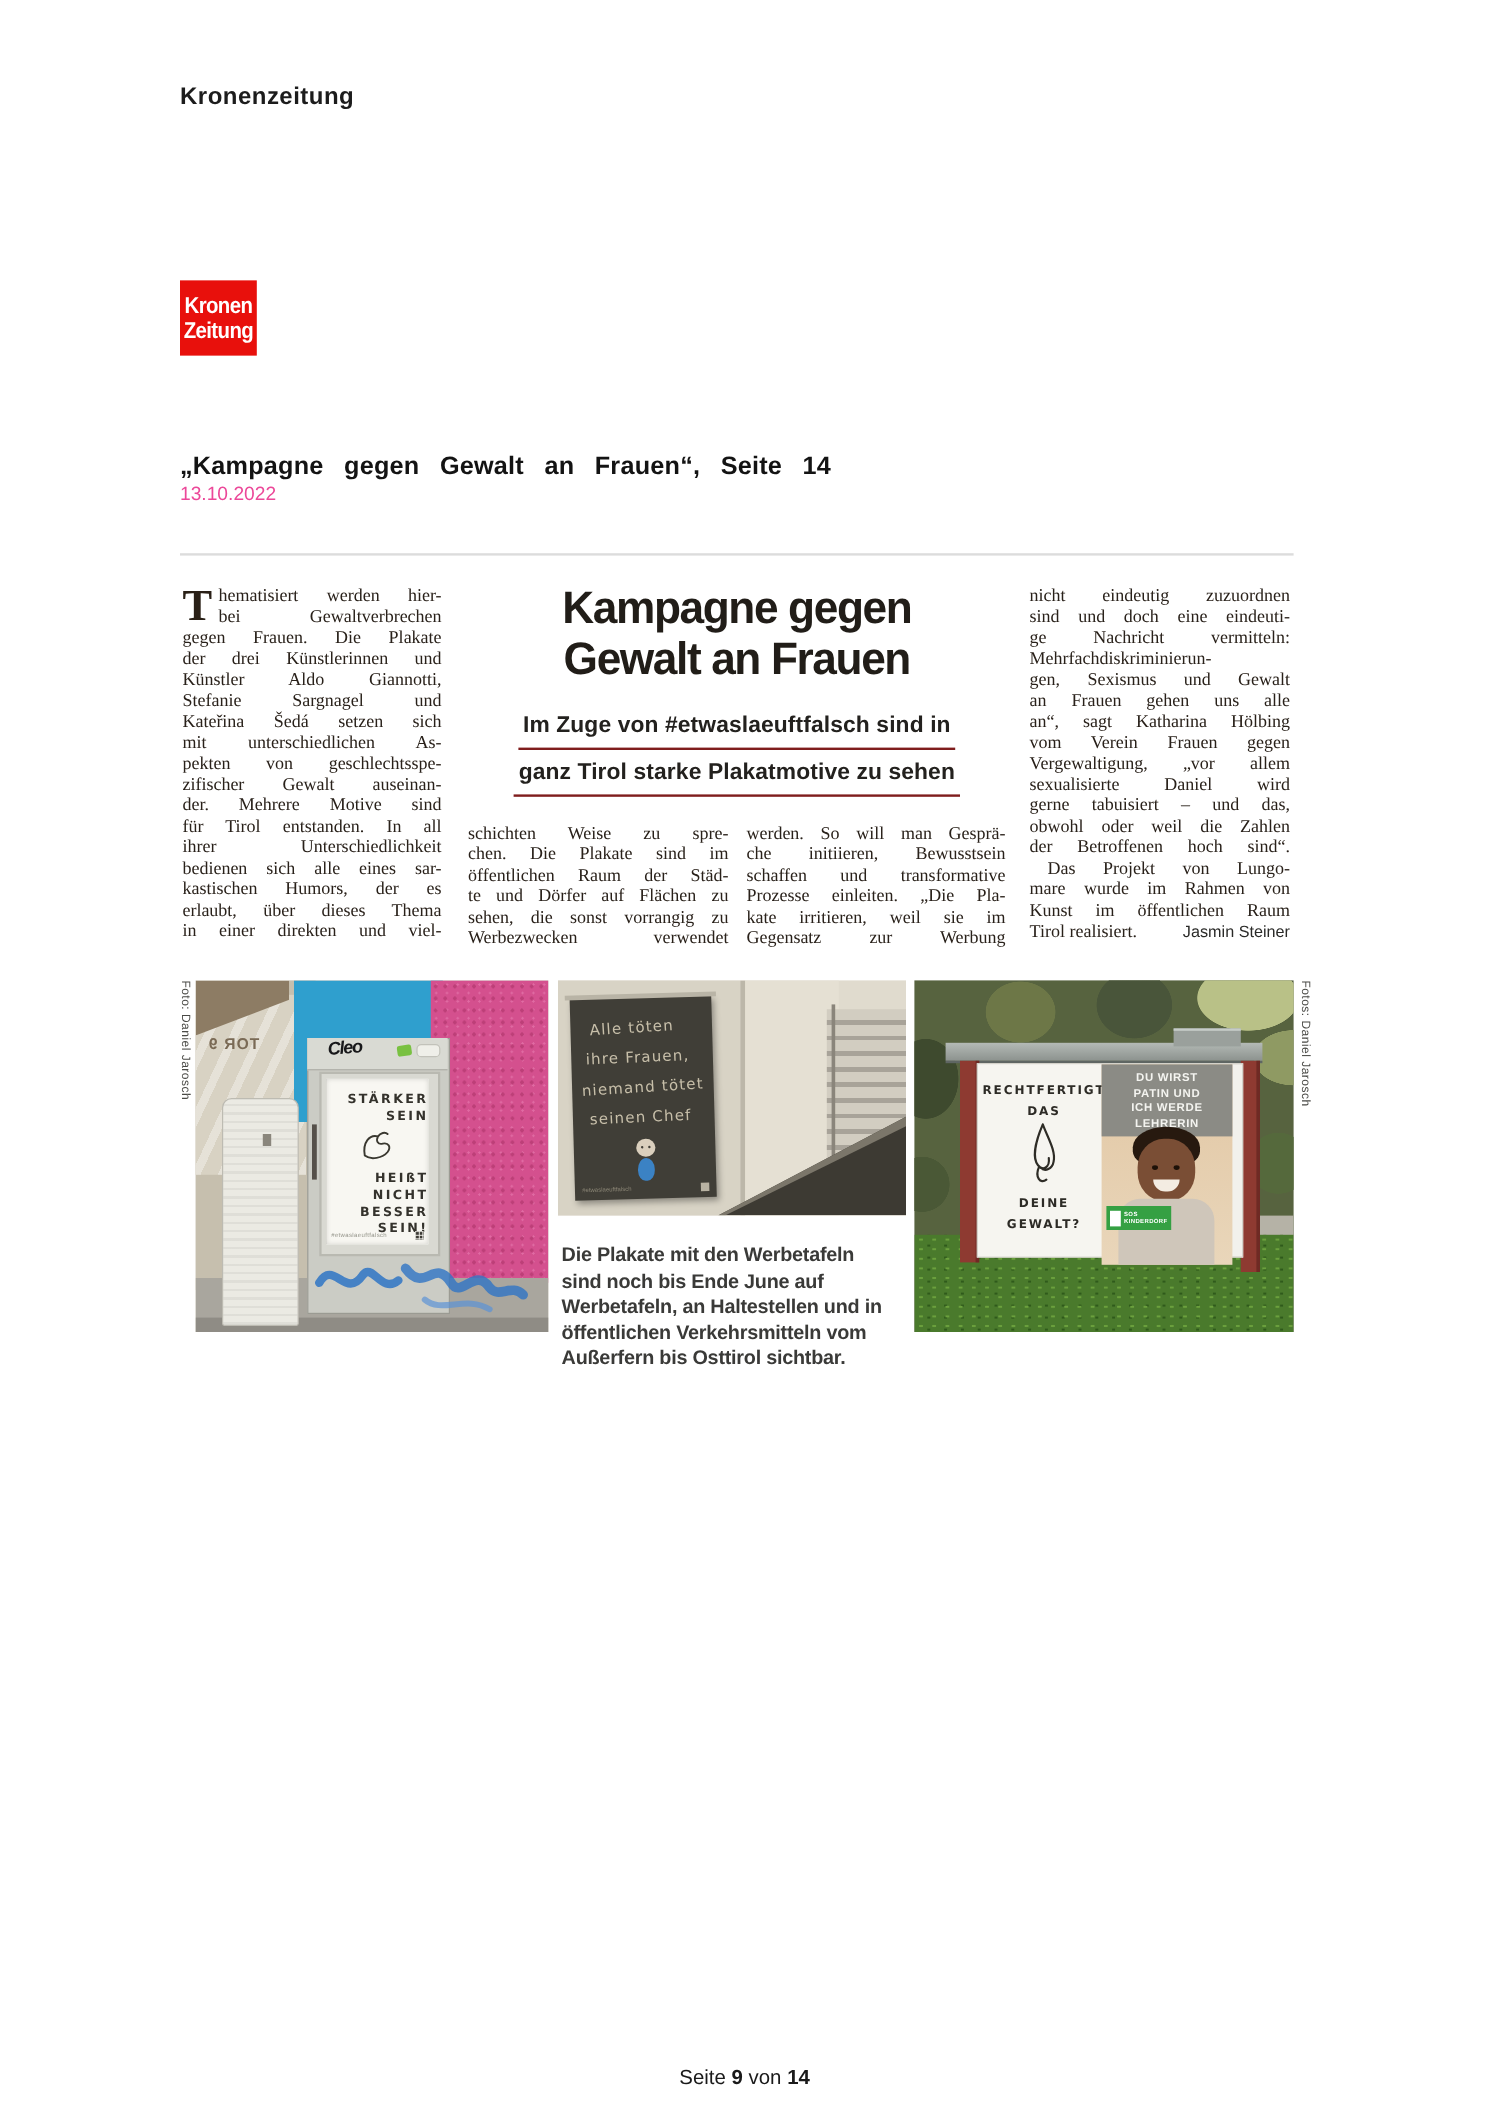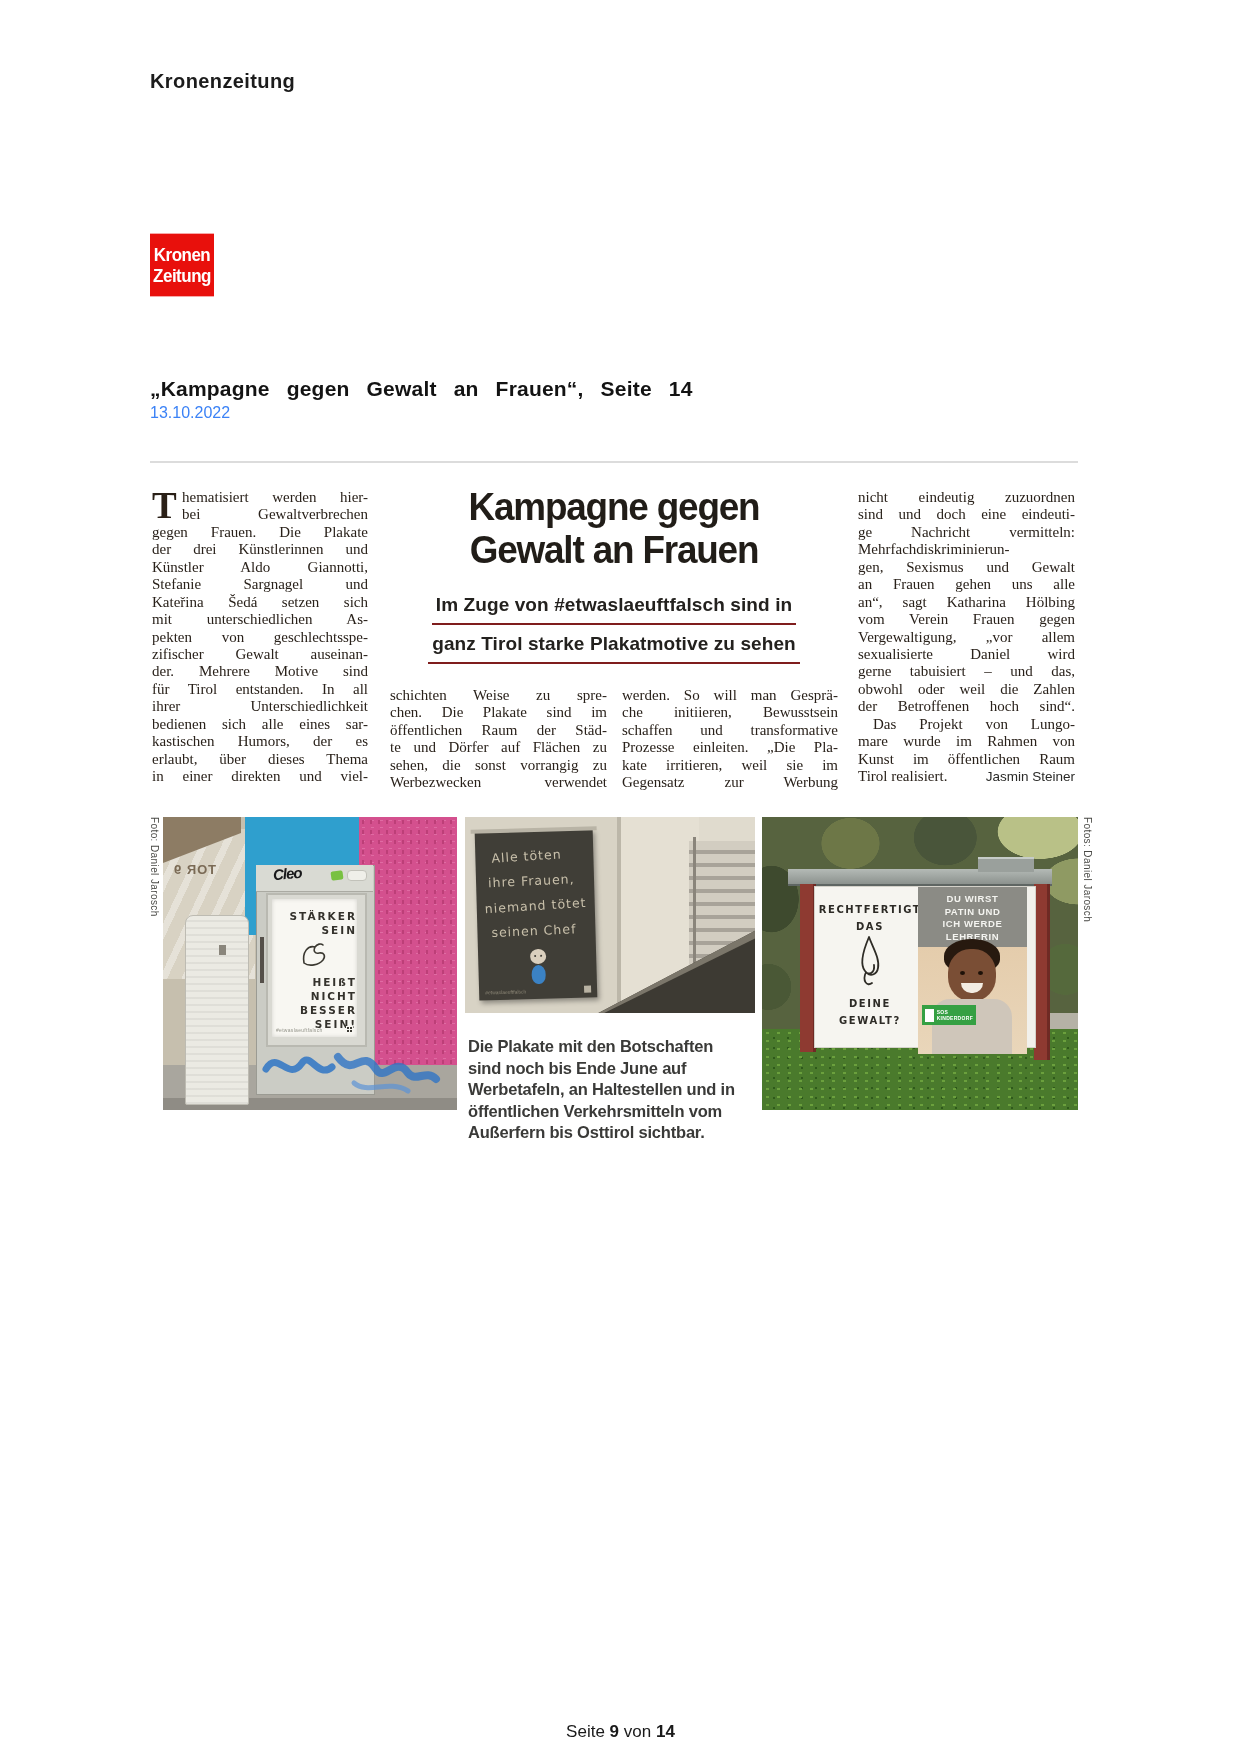--- a/index.html
+++ b/index.html
@@ -6,21 +6,21 @@
   #page{position:relative;width:1103px;height:1755px;background:#ffffff;overflow:hidden;
         font-family:"Liberation Sans",sans-serif;color:#222;}
   .abs{position:absolute;}
 
   
   .src-name{left:150px;top:70px;font-size:20px;font-weight:bold;letter-spacing:.4px;color:#1c1c1c;}
   .krone-logo{left:150px;top:237px;width:64px;height:56px;background:#e8100c;color:#fff;
               display:flex;flex-direction:column;justify-content:center;align-items:center;
               font-weight:bold;font-size:17px;line-height:19px;letter-spacing:-.5px;transform:scaleY(1.12);}
   .clip-title{left:150px;top:377px;font-size:21px;font-weight:bold;color:#131313;word-spacing:11px;letter-spacing:.2px;}
-  .clip-date{left:150px;top:404px;font-size:16px;color:#3b82f6;}
+  .clip-date{left:150px;top:404px;font-size:16px;color:#ec4899;}
   .top-rule{left:150px;top:461px;width:928px;height:2px;background:#dcdcdc;}
 
   
   .serifcol{font-family:"Liberation Serif",serif;font-size:15px;color:#29211a;}
   .tline{text-align:justify;text-align-last:justify;height:17.45px;line-height:17.45px;white-space:nowrap;}
   .col1{left:152px;top:489px;width:216px;}
   .col2{left:390px;top:687px;width:217px;}
   .col3{left:622px;top:687px;width:216px;}
   .col4{left:858px;top:489px;width:217px;}
   .dropcap{float:left;width:24px;height:31px;margin:2px 6px 0 0;font-family:"Liberation Serif",serif;
@@ -303,21 +303,21 @@
       </div>
       <div class="p2-body"></div>
       <div class="p2-hash">#etwaslaeuftfalsch</div>
       <div class="p2-qr"></div>
     </div>
     <div class="abs p2-diag"></div>
     <div class="abs p2-diag-hi"></div>
   </div>
 
   <div class="abs caption">
-      <div class="cap-line">Die Plakate mit den Botschaften</div>
+      <div class="cap-line">Die Plakate mit den Werbetafeln</div>
       <div class="cap-line">sind noch bis Ende June auf</div>
       <div class="cap-line">Werbetafeln, an Haltestellen und in</div>
       <div class="cap-line">öffentlichen Verkehrsmitteln vom</div>
       <div class="cap-line">Außerfern bis Osttirol sichtbar.</div>
     </div>
 
   <div class="abs photo photo3">
     <div class="abs p3-road"></div>
     <div class="abs p3-grass"></div>
     <div class="abs p3-roof"></div>

